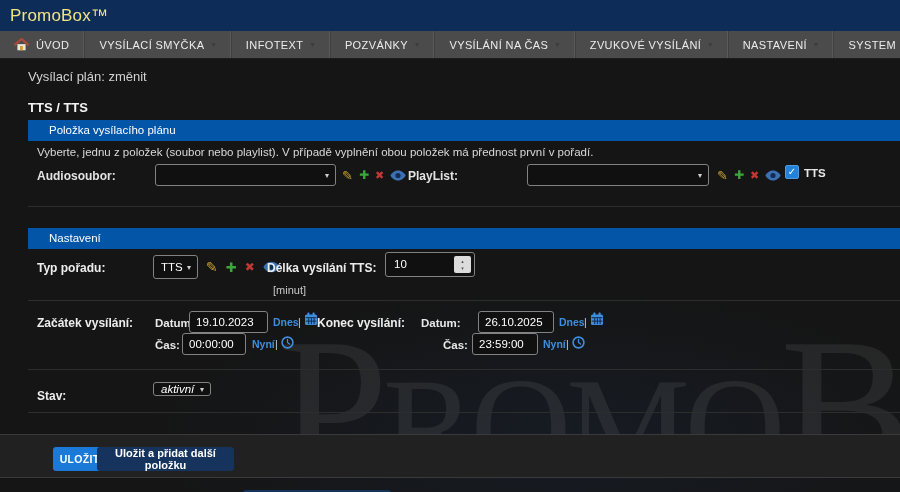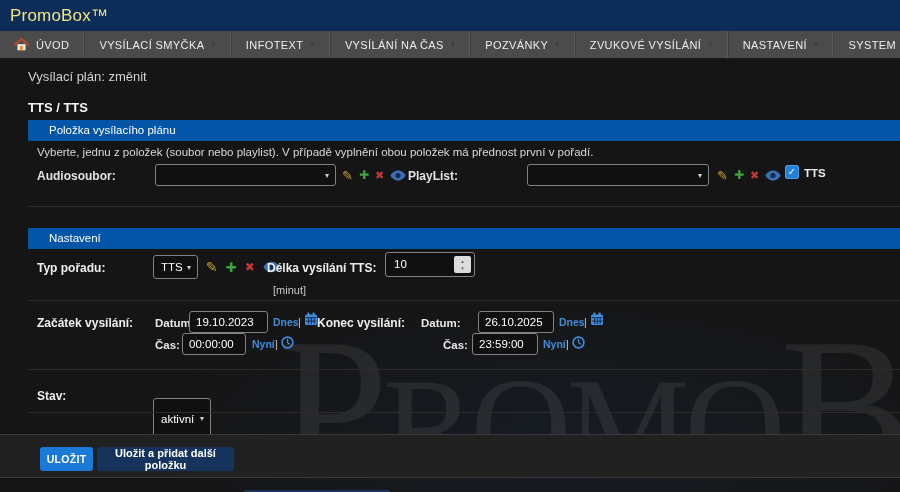--- a/index.html
+++ b/index.html
@@ -82,25 +82,25 @@
     </div>
     <div class="nav-item">
       <span>VYSÍLACÍ SMYČKA</span>
       <span class="nav-caret">▾</span>
     </div>
     <div class="nav-item">
       <span>INFOTEXT</span>
       <span class="nav-caret">▾</span>
     </div>
     <div class="nav-item">
+      <span>POZVÁNKY</span>
+      <span class="nav-caret">▾</span>
+    </div>
+    <div class="nav-item">
       <span>VYSÍLÁNÍ NA ČAS</span>
-      <span class="nav-caret">▾</span>
-    </div>
-    <div class="nav-item">
-      <span>POZVÁNKY</span>
       <span class="nav-caret">▾</span>
     </div>
     <div class="nav-item">
       <span>ZVUKOVÉ VYSÍLÁNÍ</span>
       <span class="nav-caret">▾</span>
     </div>
     <div class="nav-item">
       <span>NASTAVENÍ</span>
       <span class="nav-caret">▾</span>
     </div>
@@ -250,27 +250,27 @@
     <span class="abs z" style="left:572px;top:276px;">
       <svg width="13" height="13" viewBox="0 0 13 13">
         <circle cx="6.5" cy="6.5" r="5.4" fill="none" stroke="#3f8ede" stroke-width="1.6"></circle>
         <path d="M6.5 3.4v3.1l2.1 1.5" fill="none" stroke="#3f8ede" stroke-width="1.3" stroke-linecap="round"></path>
       </svg>
     </span>
 
     <div class="abs z divider" style="top:310px;"></div>
 
     <span class="abs z blbl" style="left:37px;top:330px;">Stav:</span>
-    <div class="abs z sel" style="left:153px;top:339px;width:58px;height:41px;">
+    <div class="abs z sel" style="left:153px;top:323px;width:58px;height:14px;font-style:italic;">
       <span>aktivní</span>
       <span class="caret">▾</span>
     </div>
 
     <div class="abs z divider" style="top:353px;"></div>
   </div>
 
   <div class="abs footerbar">
-    <button class="btn btn-primary abs" style="left:40px;top:12px;width:53px;">ULOŽIT</button>
+    <button class="btn btn-primary abs" style="left:53px;top:12px;width:53px;">ULOŽIT</button>
     <button class="btn btn-secondary abs" style="left:97px;top:12px;width:137px;">Uložit a přidat další položku</button>
     <button class="btn btn-secondary abs" style="left:243px;top:12px;width:148px;margin-top:43px;">Uložit a pokračovat v úpravách</button>
   </div>
 
 </div>
 
 </body></html>

